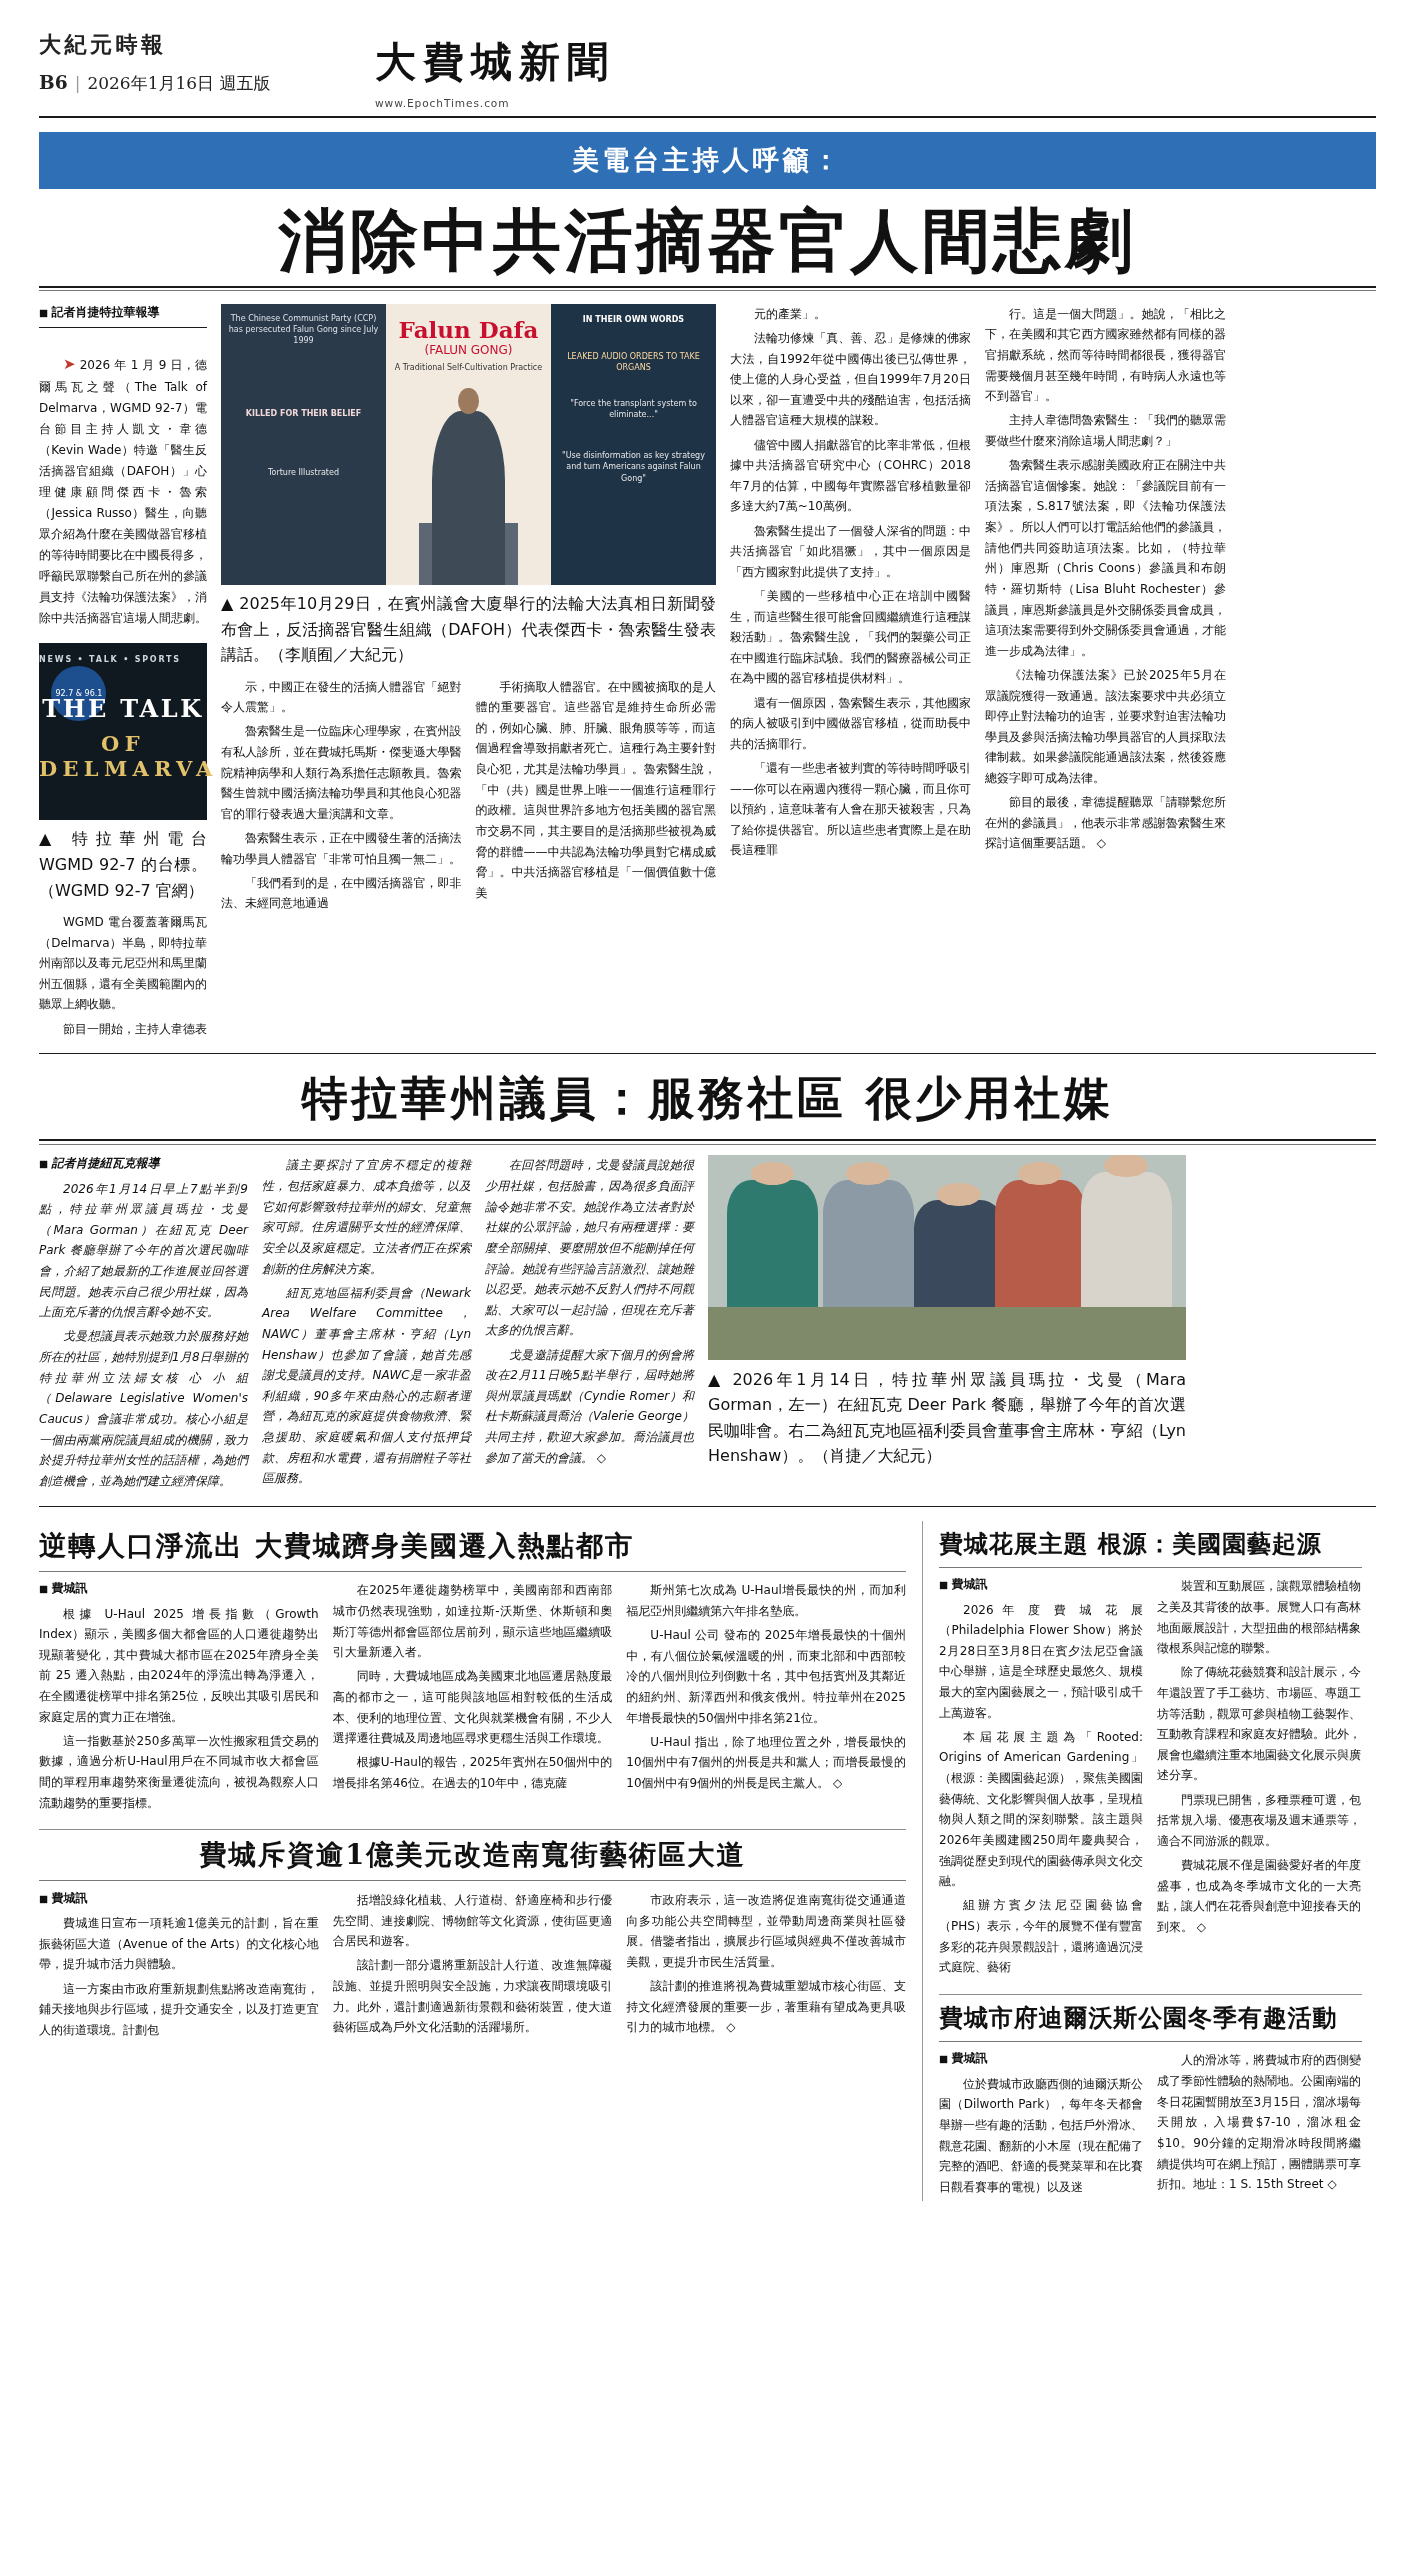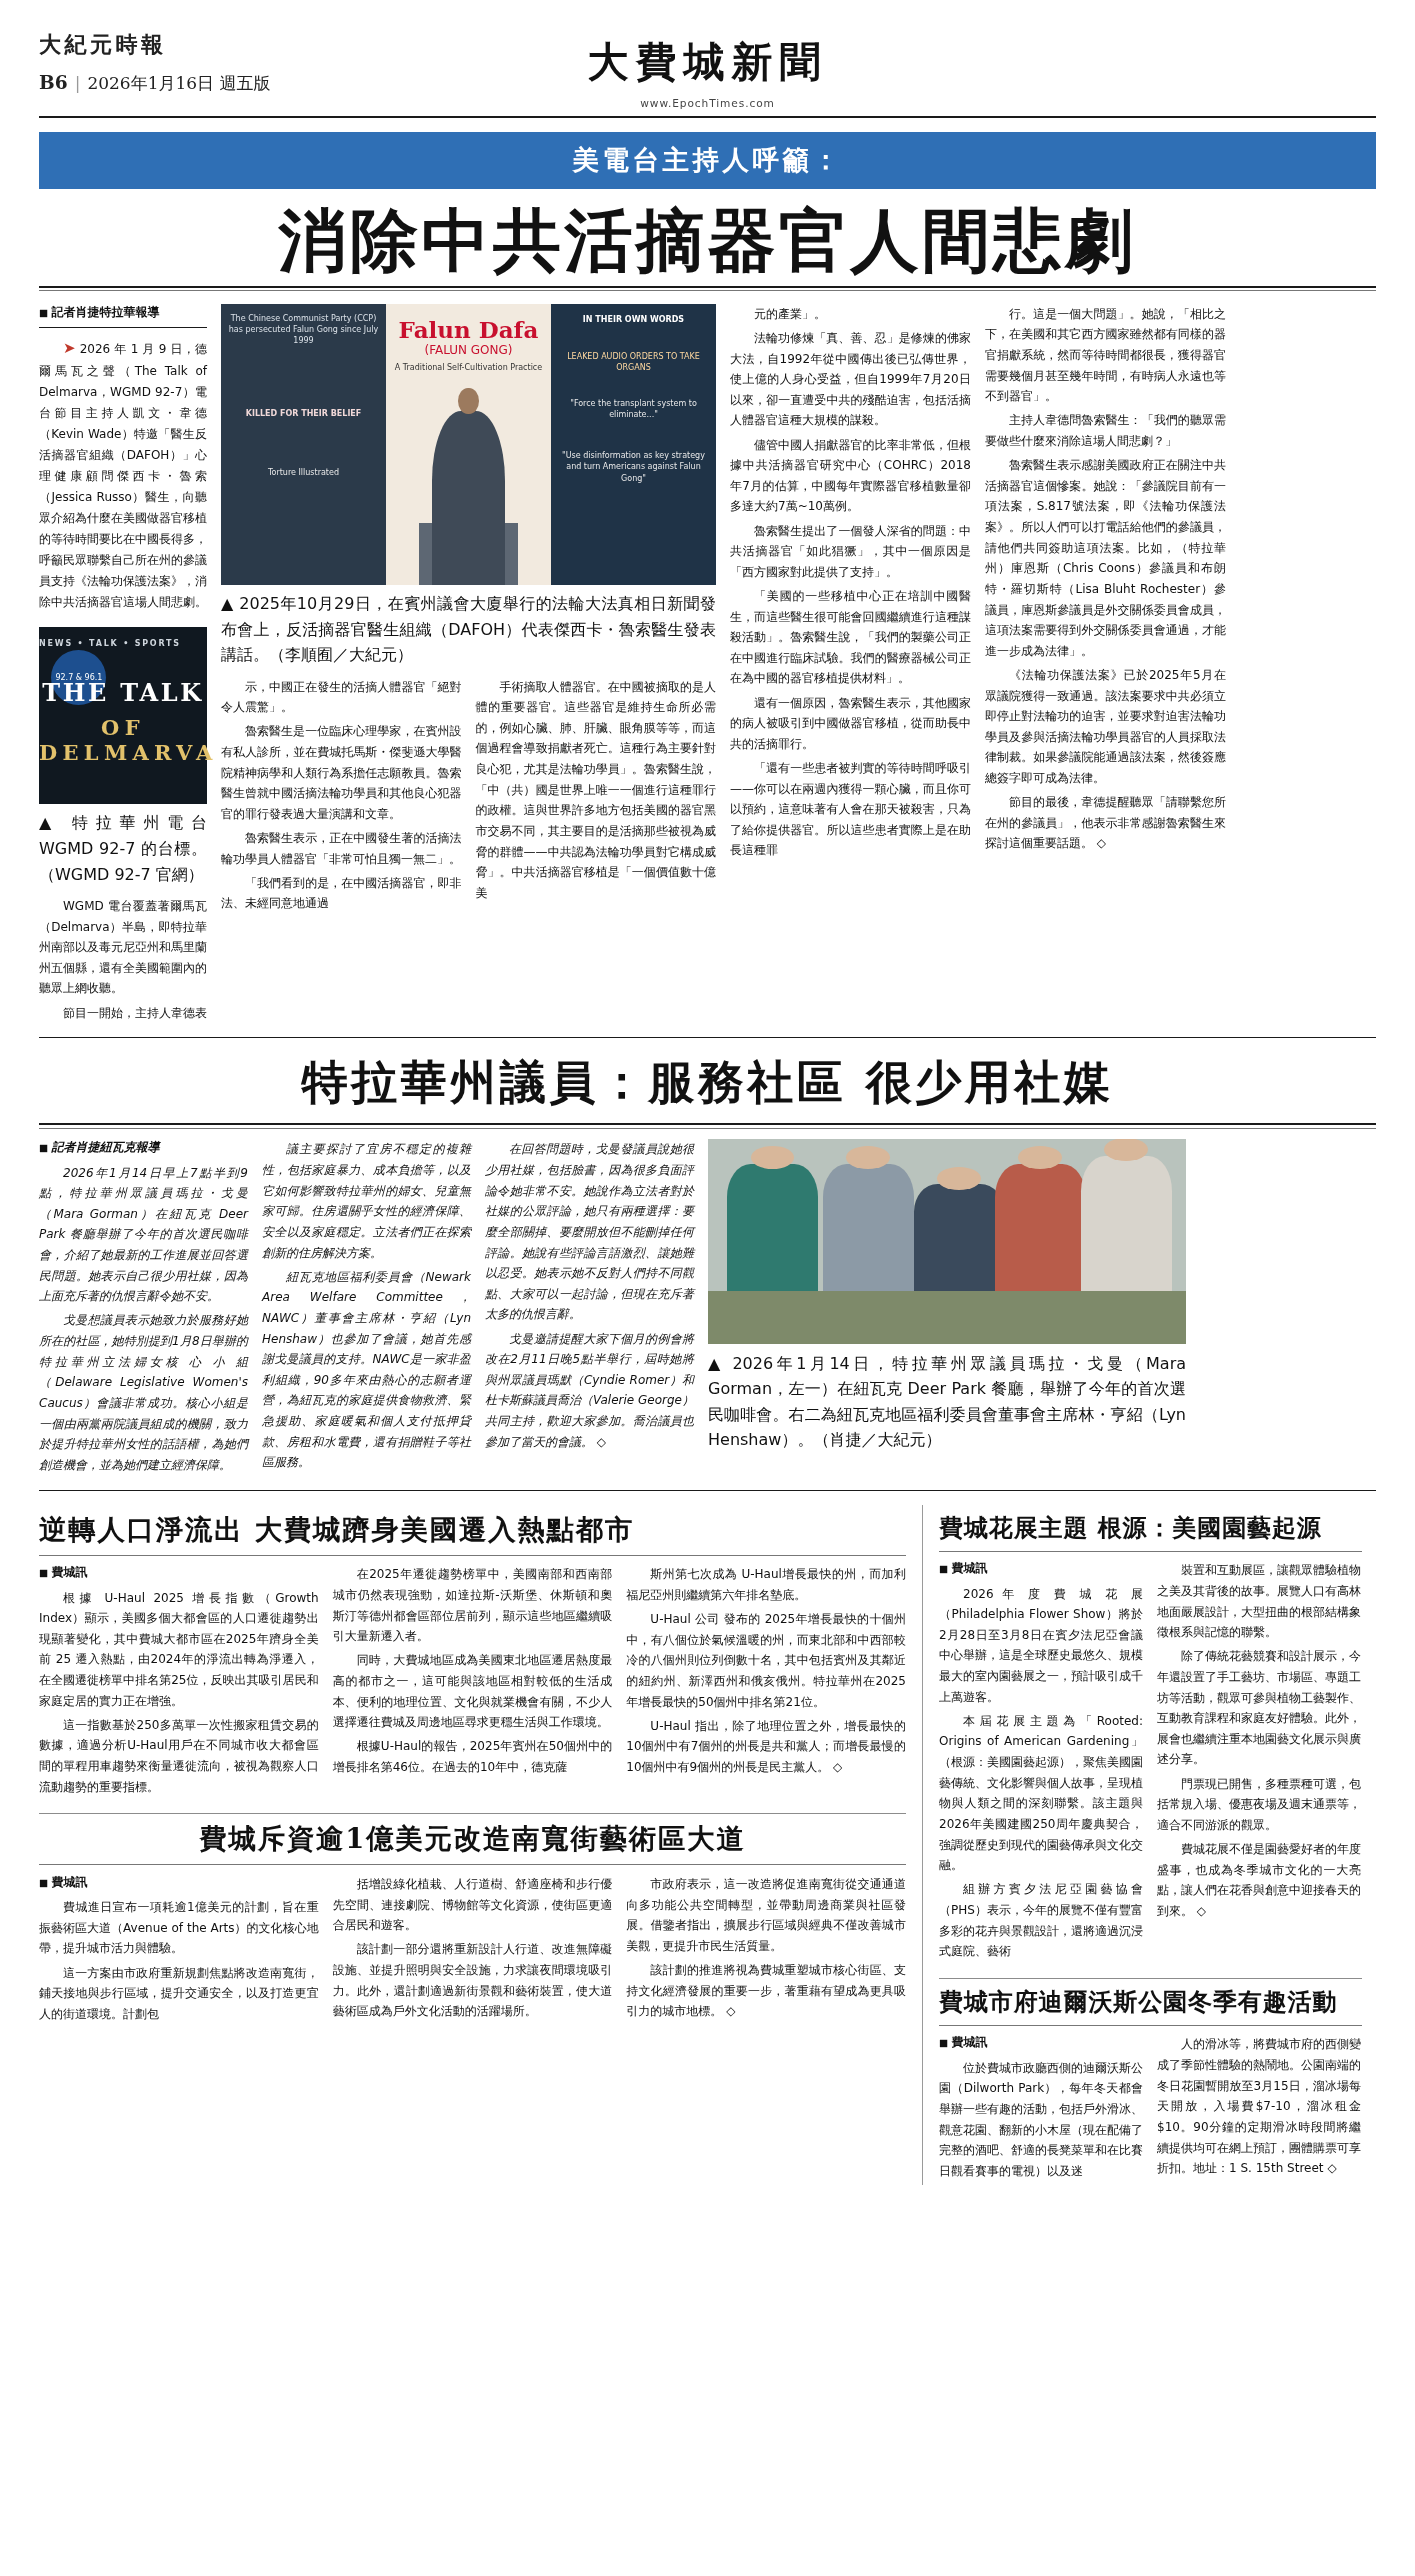--- a/index.html
+++ b/index.html
@@ -6,42 +6,42 @@
   body{width:1415px;font-family:"DejaVu Sans","Liberation Sans",sans-serif;color:#111;}
   .page{width:1415px;padding:30px 39px 35px 39px;box-sizing:border-box;}
 
   
   .masthead{display:flex;align-items:flex-start;justify-content:space-between;border-bottom:2.7px solid #1a1a1a;padding-bottom:7px;}
   .mast-left{width:336px;}
   .mast-logo{font-family:"DejaVu Serif","Liberation Serif",serif;font-size:22px;font-weight:bold;letter-spacing:3.5px;color:#222;}
   .mast-meta{margin-top:12.4px;font-size:17px;color:#222;font-family:"DejaVu Serif",serif;}
   .mast-meta .pg{font-weight:bold;font-size:18.6px;}
   .mast-meta .sep{color:#999;margin:0 7px;}
-  .mast-center{flex:1;text-align:center;padding-top:5.3px;}
+  .mast-center{flex:1;padding-top:5.3px;}
   .mast-title{font-family:"DejaVu Serif","Liberation Serif",serif;font-size:41px;font-weight:bold;letter-spacing:7px;color:#111;}
   .mast-url{font-size:10.6px;color:#444;letter-spacing:0.9px;margin-top:7px;}
   .mast-right{width:336px;}
 
   
   .kicker-bar{margin-top:14px;background:#2f6fb5;color:#fff;text-align:center;padding:9.7px 0 11.5px;font-size:26.5px;font-weight:bold;letter-spacing:3.5px;font-family:"DejaVu Serif",serif;}
   .headline{text-align:center;font-family:"DejaVu Serif","Liberation Serif",serif;font-weight:bold;font-size:68px;letter-spacing:3.5px;margin:16px 0 5.3px;line-height:1.05;}
   .rule-thick{border-top:2.7px solid #1a1a1a;margin-top:8.8px;}
   .rule-thin{border-top:0.9px solid #777;margin-top:2.7px;}
 
   
   .byline{font-size:12px;color:#111;font-weight:bold;margin-bottom:6.2px;}
   .byline:before{content:"■ ";font-size:9.7px;}
   p.body{font-size:12px;line-height:1.72;text-align:justify;margin:0 0 3.5px 0;text-indent:2em;color:#111;}
   .caption{font-size:16px;line-height:1.6;text-align:justify;color:#111;margin-top:6.2px;}
   .caption:before{content:"▲ ";}
 
   
   .top-wrap{display:flex;gap:14px;margin-top:12.4px;}
   .col{box-sizing:border-box;}
-  .lead-box{border-top:1.8px solid #1a1a1a;padding-top:7px;}
+  .lead-box{border-top:1.8px solid #1a1a1a;padding-top:23px;}
   .lead-text{font-size:12px;line-height:1.75;text-align:justify;text-indent:2em;}
   .arrow-red{color:#c0392b;font-size:15px;font-weight:bold;}
   .vsep{border-left:0.9px solid #9a9a9a;}
 
   
   .poster{height:281px;background:#cfd6dd;display:flex;}
   .poster .pnl{flex:1;position:relative;}
   .pnl-a{background:#2b3a4a;}
   .pnl-b{background:#f2eadf;}
   .pnl-d{background:#1f3347;}

